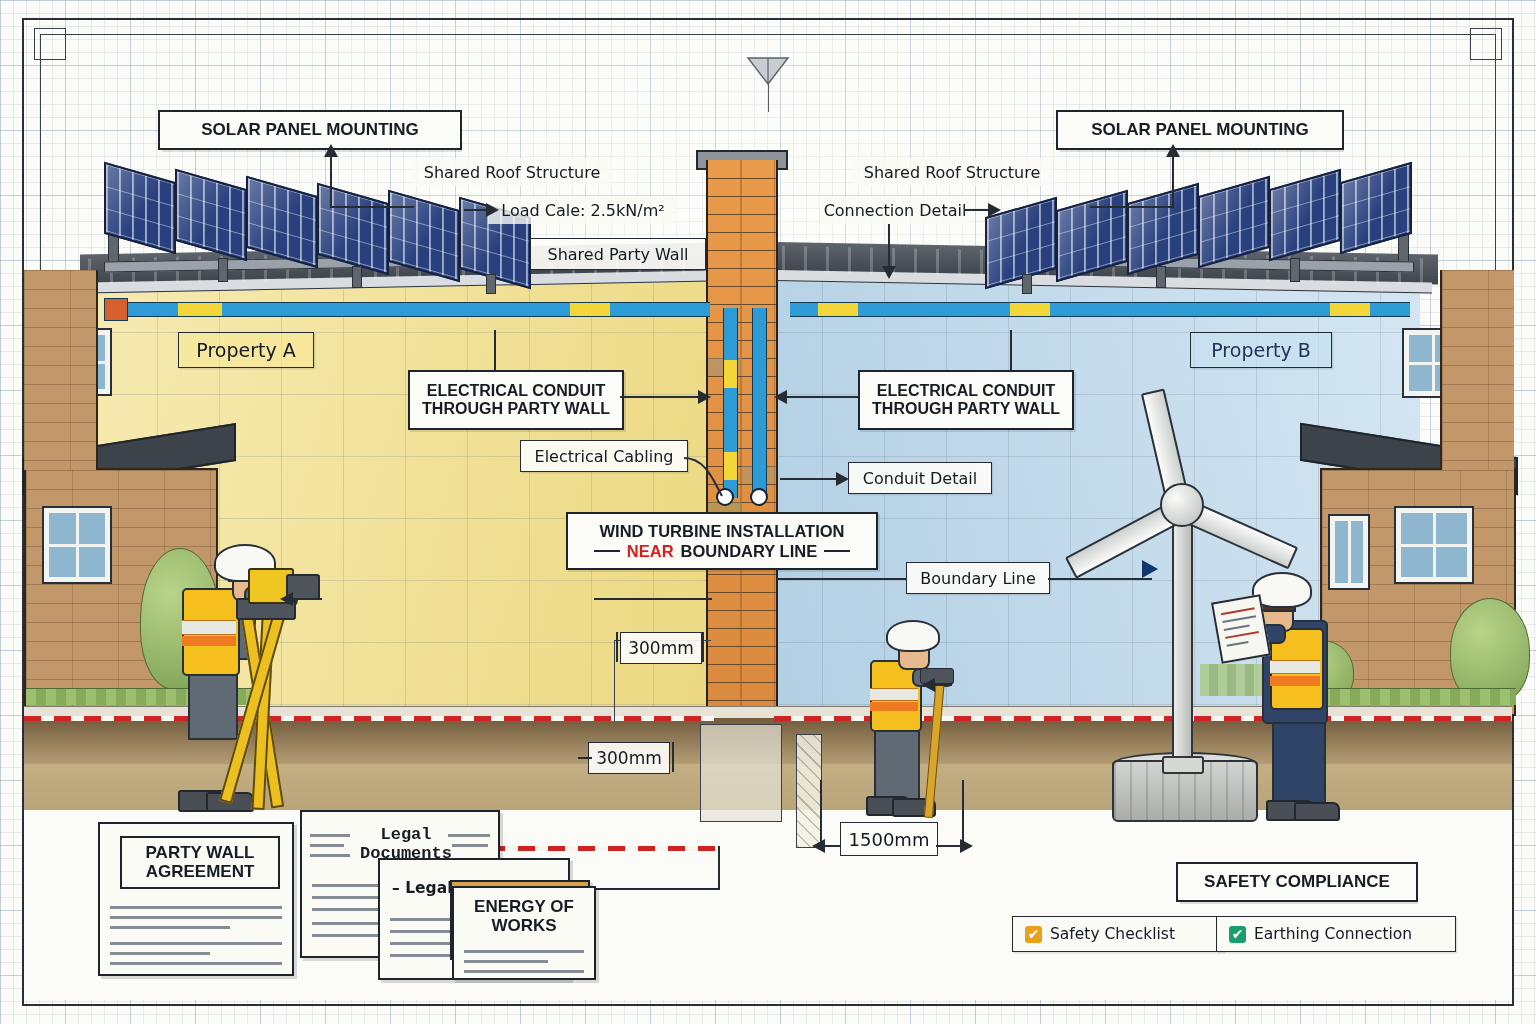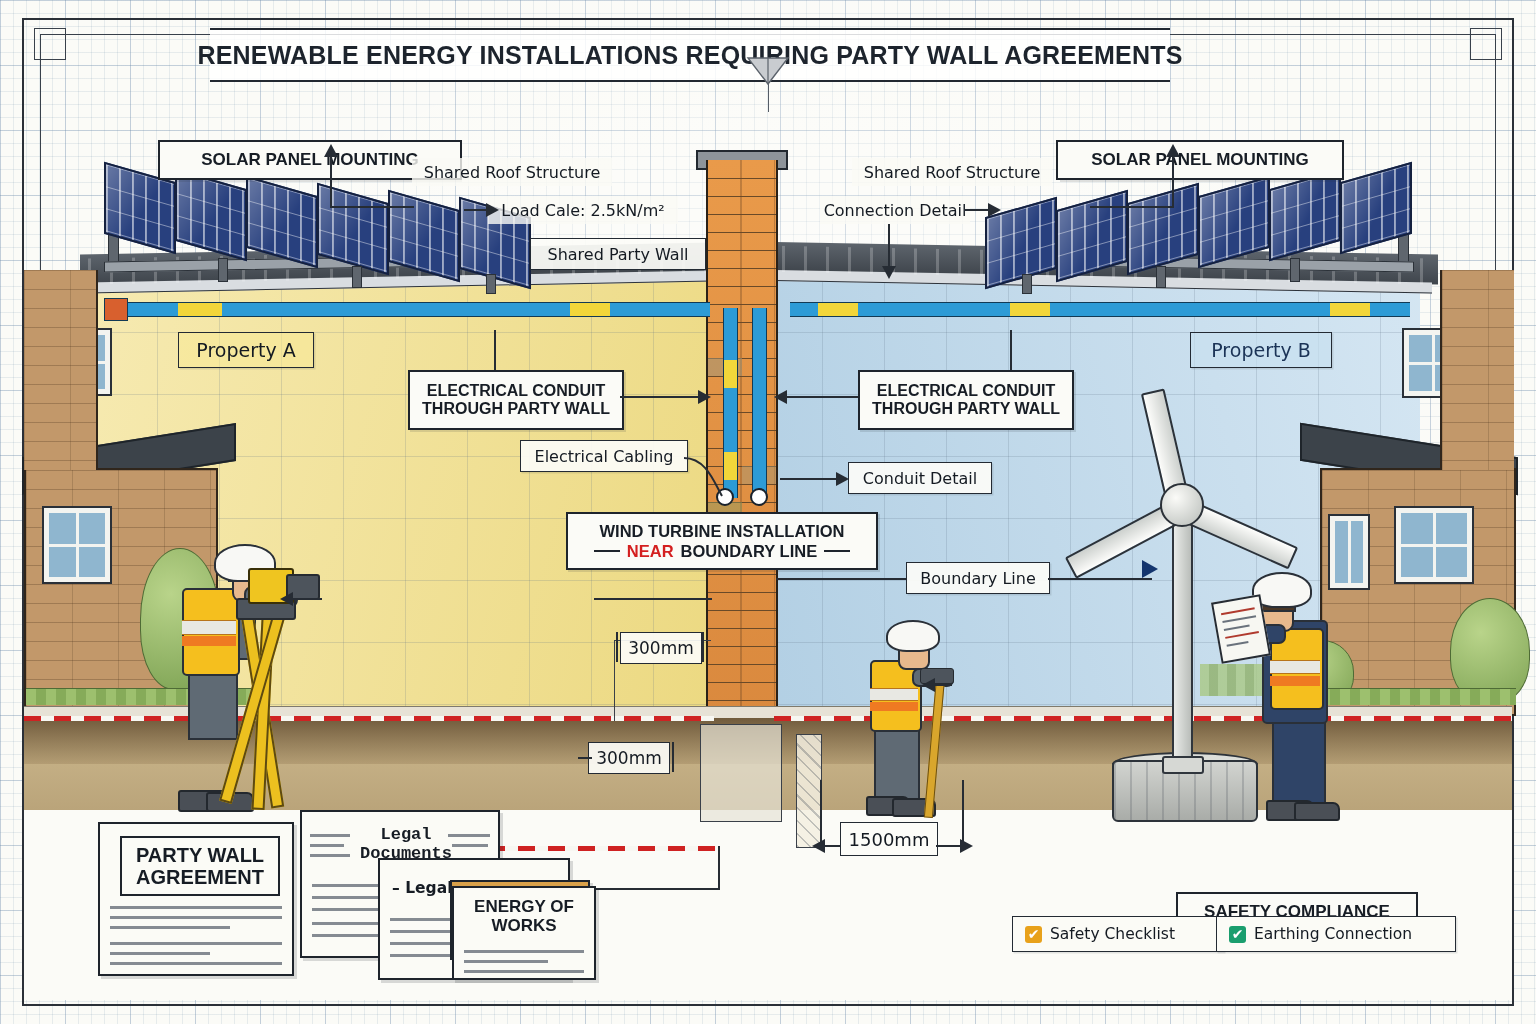--- a/index.html
+++ b/index.html
@@ -48,21 +48,21 @@
   .title-lead{position:absolute;left:768px;top:78px;width:1px;height:34px;background:#555c66;}
   .title-arrow{position:absolute;left:746px;top:56px;width:44px;height:30px;}
 
   
   .callout{
     position:absolute;background:#fbfbf7;border:2px solid #1e242c;
     display:flex;align-items:center;justify-content:center;text-align:center;
     font-weight:bold;color:#171d25;line-height:1.12;
     box-shadow:2px 2px 0 rgba(40,48,58,.14);
   }
-  .callout.header{border-left:none;border-right:none;border-top:2px solid #1e242c;border-bottom:2px solid #1e242c;margin-top:30px;}
+  .callout.header{border-left:none;border-right:none;border-top:2px solid #1e242c;border-bottom:2px solid #1e242c;}
   .callout .bar{position:absolute;top:-2px;bottom:-2px;width:2px;background:#1e242c;}
   .callout .bar.l{left:-2px;} .callout .bar.r{right:-2px;}
 
   
   .tag{
     position:absolute;background:rgba(252,252,247,.93);
     border:1.6px solid #232a33;
     display:flex;align-items:center;justify-content:center;text-align:center;
     font-family:"DejaVu Sans",sans-serif;color:#141a22;
     box-shadow:1.5px 1.5px 0 rgba(40,48,58,.12);
@@ -203,23 +203,20 @@
   <div class="graph"></div>
   <div class="paper-tint"></div>
 
   <div class="frame-outer"></div>
   <div class="frame-inner"></div>
   <div class="corner-mark" style="left:34px;top:28px;"></div>
   <div class="corner-mark" style="right:34px;top:28px;"></div>
   <div class="corner-mark" style="left:34px;bottom:28px;"></div>
   <div class="corner-mark" style="right:34px;bottom:28px;"></div>
 
-  <div class="title-band">
-    <span class="txt">RENEWABLE ENERGY INSTALLATIONS REQUIRING PARTY WALL AGREEMENTS</span>
-  </div>
   <div class="title-lead"></div>
   <svg class="title-arrow" viewBox="0 0 44 30">
     <path d="M2 2 L42 2 L22 28 Z" fill="#c9ccd0" stroke="#5b626b" stroke-width="1.4"></path>
     <line x1="22" y1="2" x2="22" y2="28" stroke="#5b626b" stroke-width="1.2"></line>
   </svg>
 
   <div class="wallA">
     <div class="sh"></div>
       <div class="wall-grid"></div>
   </div>
@@ -621,21 +618,21 @@
   <div class="arrowhead ah-r" style="left:960px;top:839px;"></div>
   <div class="ln v" style="left:820px;top:780px;height:66px;"></div>
   <div class="ln v" style="left:962px;top:780px;height:66px;"></div>
 
   <div class="ln h" style="left:400px;top:888px;width:320px;"></div>
   <div class="arrowhead ah-l" style="left:396px;top:882px;"></div>
   <div class="ln v" style="left:400px;top:846px;height:44px;"></div>
   <div class="ln v" style="left:718px;top:846px;height:44px;"></div>
 
   <div class="doc" style="left:98px;top:822px;width:192px;height:150px;">
-    <div class="doc-title box" style="left:20px;top:12px;right:12px;padding:6px 8px;font-size:20px;">
+    <div class="doc-title box" style="left:20px;top:12px;right:12px;padding:6px 8px;font-size:17px;">
       <div>PARTY WALL</div>
       <div>AGREEMENT</div>
     </div>
     <div class="ruled" style="top:82px;"></div>
     <div class="ruled" style="top:92px;"></div>
     <div class="ruled short" style="top:102px;width:120px;"></div>
     <div class="ruled" style="top:118px;"></div>
     <div class="ruled short" style="top:128px;width:100px;"></div>
     <div class="ruled" style="top:138px;"></div>
   </div>

